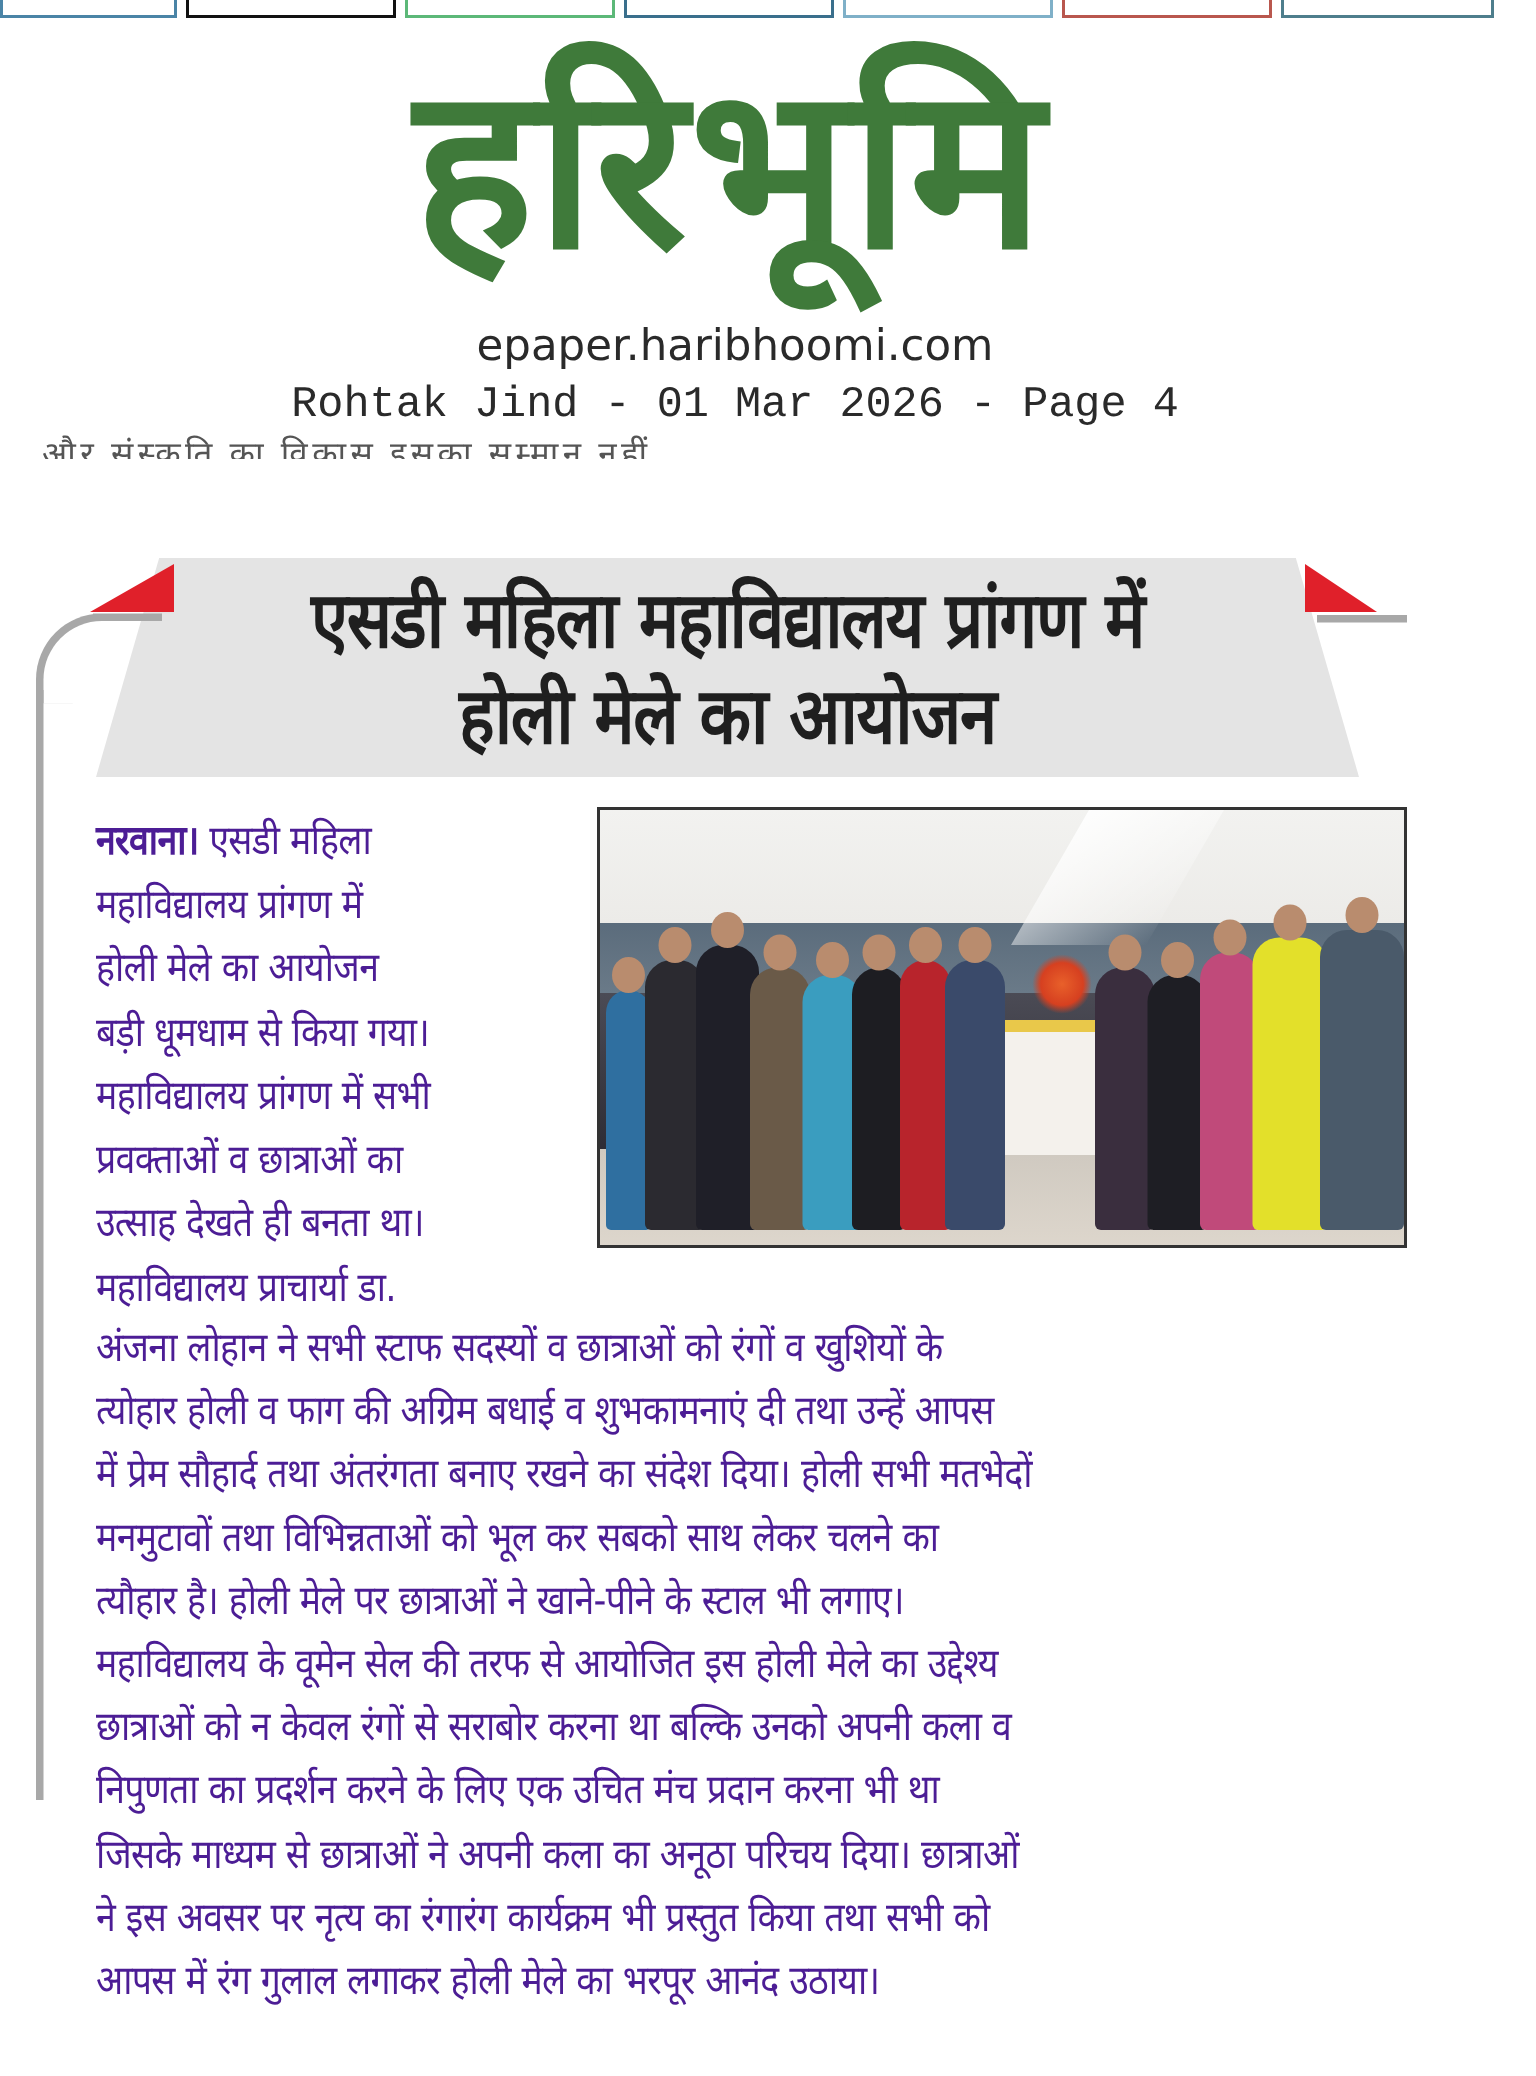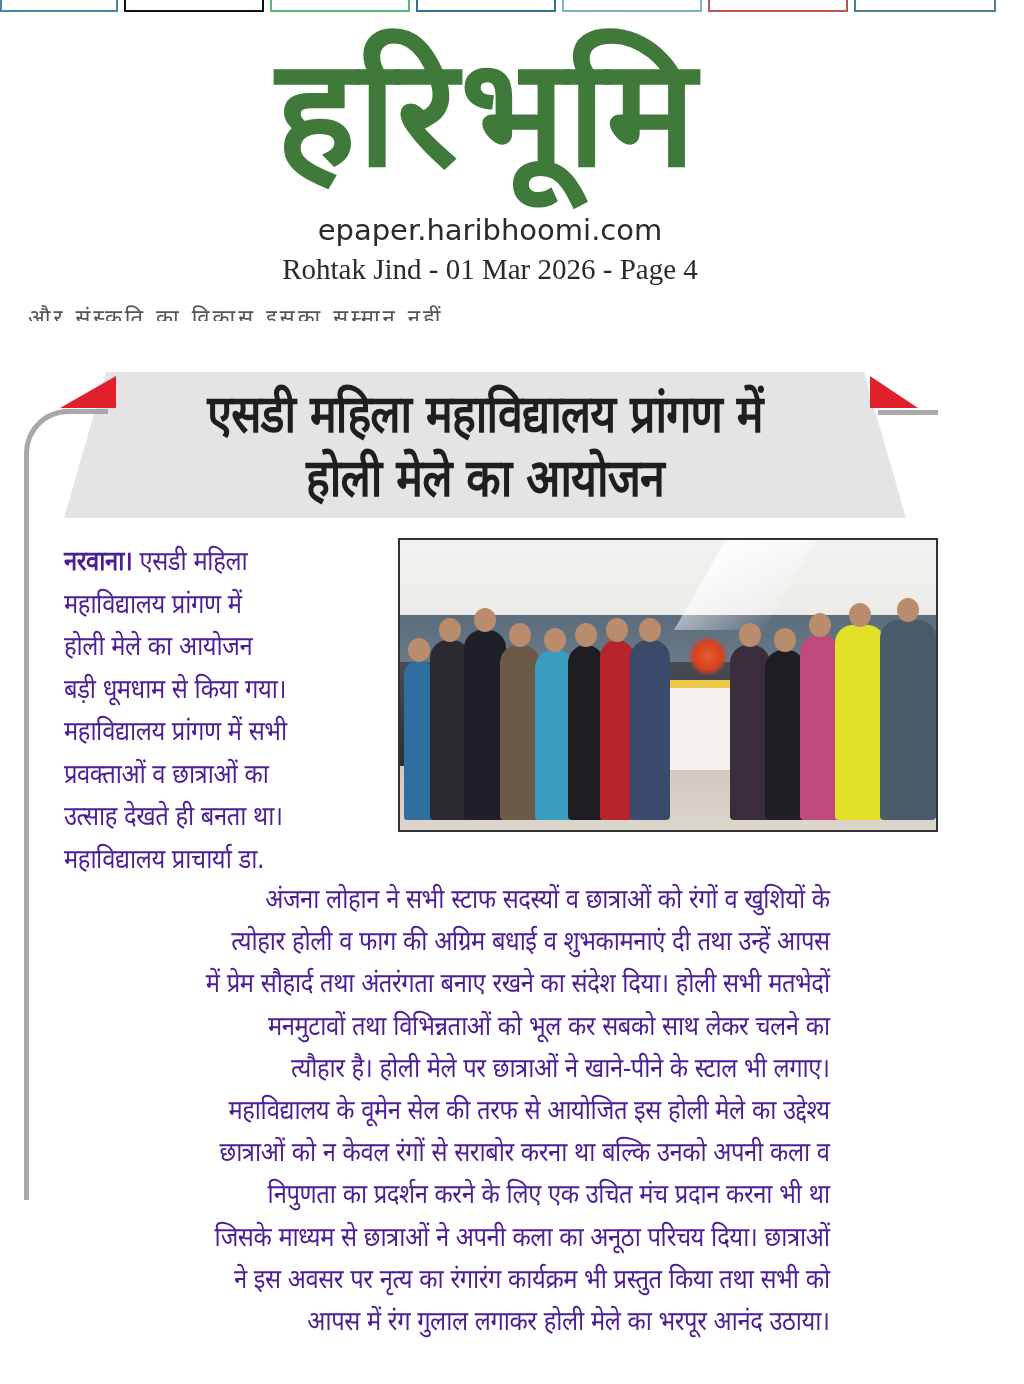--- a/index.html
+++ b/index.html
@@ -18,26 +18,26 @@
       color: #3f7a3a; font-family: "DejaVu Sans", sans-serif; font-weight: bold;
       font-size: 150px; line-height: 1; letter-spacing: 2px;
     }
 
     .source-url {
       position: absolute; top: 213px; left: 0; width: 980px; text-align: center;
       font-family: "DejaVu Sans", sans-serif; font-size: 29px; color: #2a2a2a;
     }
     .edition-line {
       position: absolute; top: 253px; left: 0; width: 980px; text-align: center;
-      font-family: Liberation Serif, serif; font-size: 29px; color: #2a2a2a;
+      font-family: Liberation Mono, monospace; font-size: 29px; color: #2a2a2a;
     }
     .cutoff-strip {
-      position: absolute; top: 299px; left: 28px; width: 880px; height: 22px;
+      position: absolute; top: 284px; left: 28px; width: 880px; height: 22px;
       overflow: hidden; font-size: 22px; color: #555; line-height: 38px;
-      white-space: nowrap; letter-spacing: 3px;
+      white-space: nowrap; letter-spacing: 3px; font-family: Liberation Serif, serif;
     }
 
     
     .banner-bg {
       position: absolute; top: 372px; left: 64px; width: 842px; height: 146px;
       background: #e4e4e4;
       clip-path: polygon(5% 0, 95% 0, 100% 100%, 0 100%);
     }
     .flag-left {
       position: absolute; top: 376px; left: 60px; width: 56px; height: 32px;
@@ -69,21 +69,21 @@
     }
 
     
     .article-text {
       position: absolute; left: 64px; color: #4c1d95;
       font-family: "DejaVu Sans", sans-serif; font-size: 27px;
       letter-spacing: -0.5px; white-space: nowrap;
     }
     .col-narrow { top: 540px; width: 320px; }
     .col-narrow .line { height: 42.5px; line-height: 42.5px; transform-origin: left; transform: scaleX(0.88); }
-    .col-wide { top: 878px; width: 870px; text-align: right; }
+    .col-wide { top: 878px; width: 870px; }
     .col-wide .line { height: 42.2px; line-height: 42.2px; transform-origin: left; transform: scaleX(0.88); }
     .dateline { font-weight: bold; }
 
     
     .photo {
       position: absolute; top: 538px; left: 398px; width: 540px; height: 294px;
       border: 2px solid #333; overflow: hidden;
       background: linear-gradient(180deg, #f2f2f0 0%, #ecebe8 26%, #5b6c7c 26%, #6a7a88 42%, #4b4b55 42%, #2e2c35 78%, #cfc9c0 78%, #ddd6cc 100%);
     }
     .photo .beam {

